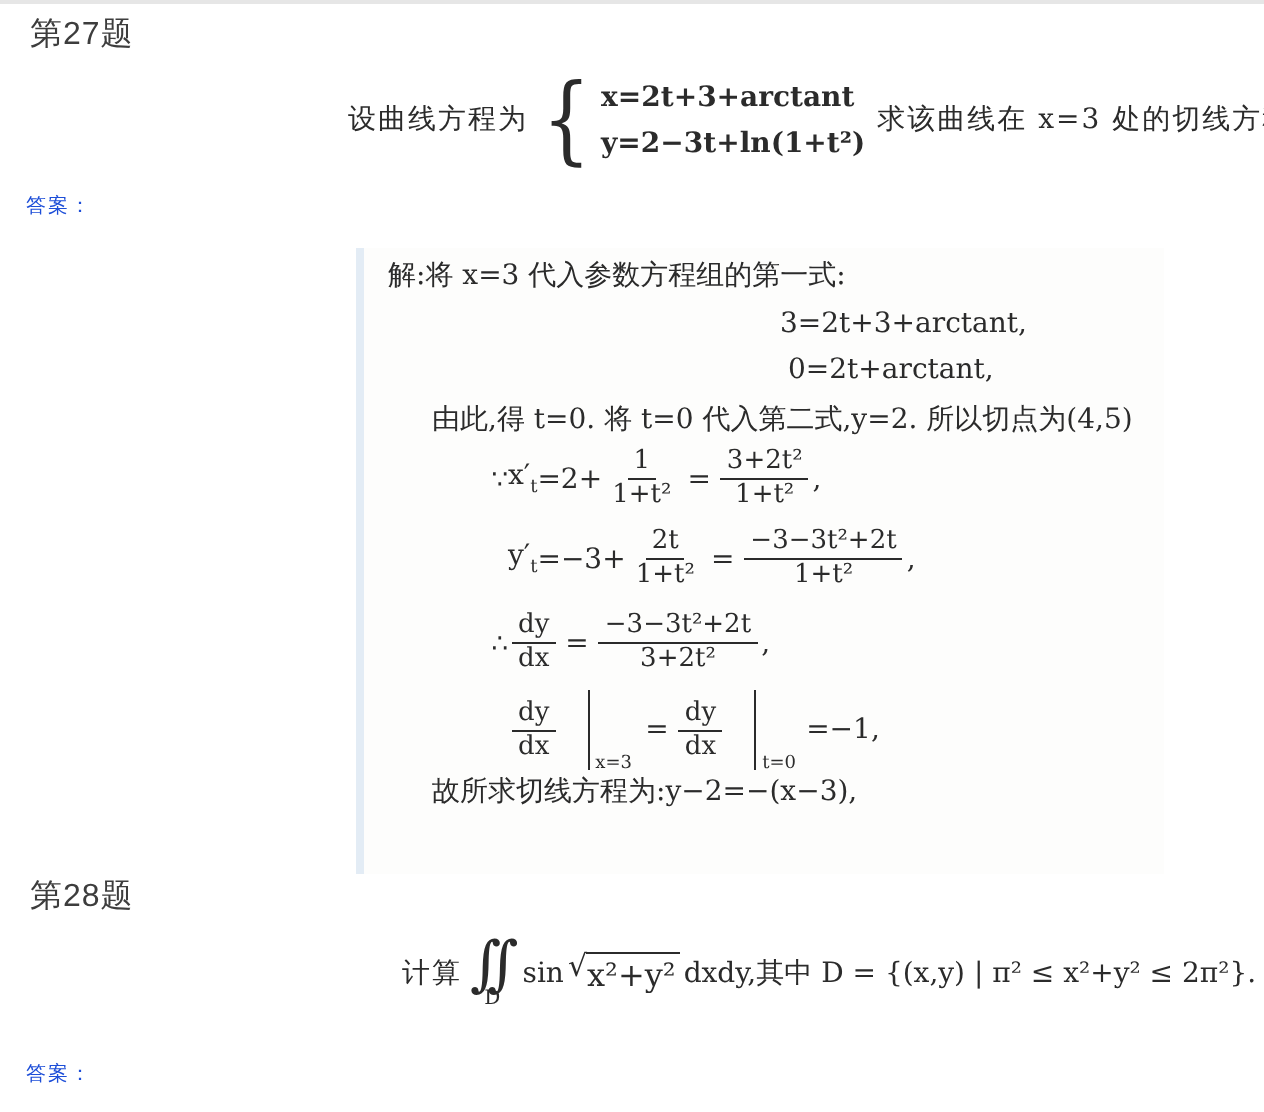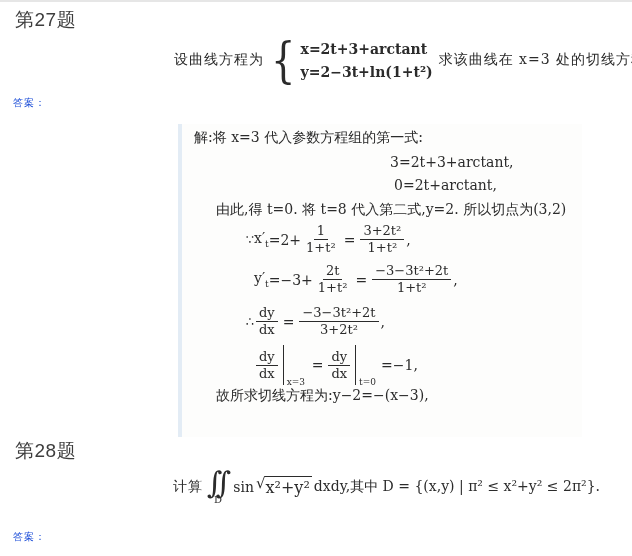--- a/index.html
+++ b/index.html
@@ -10,21 +10,21 @@
     font-family: "Liberation Sans", "DejaVu Sans", sans-serif;
     color: #3f3f3f;
     overflow: hidden;
   }
   .top-divider {
     position: absolute; top: 0; left: 0; width: 632px; height: 2px;
     background: #e6e6e6;
   }
   .q-label {
     position: absolute; left: 15px;
-    font-size: 19px; color: #3d3d3d; letter-spacing: 0.5px; text-align: center;
+    font-size: 16px; color: #3d3d3d; letter-spacing: 0.5px; text-align: center;
   }
   .ans-label {
     position: absolute; left: 13px;
     font-size: 10px; color: #1d4ed8; letter-spacing: 1px; text-align: right;
   }
   
   .scan {
     font-family: "DejaVu Serif", "Liberation Serif", serif;
     color: #2b2b2b;
   }
@@ -54,32 +54,32 @@
   .frac {
     display: inline-flex; flex-direction: column; align-items: center;
     vertical-align: middle; margin: 0 2px; font-size: 13px; line-height: 16px;
   }
   .frac .num { padding: 0 3px; border-bottom: 1px solid #2b2b2b; }
   .frac .den { padding: 0 3px; }
   .mid { margin: 0 3px; }
   .evalbar {
     display: inline-block; position: relative;
     border-left: 1.5px solid #2b2b2b; height: 40px; width: 26px;
-    margin-left: 3px; vertical-align: middle;
+    margin-left: 14px; vertical-align: middle;
   }
   .evalbar .evalsub {
     position: absolute; left: 3px; bottom: -2px; font-size: 9px; color: #2b2b2b;
   }
   sub { font-size: 9px; }
   
   .prob28 {
     position: absolute; left: 173px; top: 468px;
     display: flex; align-items: center; font-size: 14px; white-space: nowrap;
   }
-  .prob28 .cn { letter-spacing: 1px; }
+  .prob28 .cn { letter-spacing: 1px; margin-left: 28px; }
   .dint {
     display: inline-flex; flex-direction: column; align-items: center;
     margin: 0 2px 0 4px;
   }
   .dint-glyph {
     font-size: 30px; line-height: 30px; letter-spacing: -7px; padding-right: 7px;
   }
   .dint-sub { font-size: 10px; margin-top: -4px; margin-left: -2px; }
   .sqrt { display: inline-flex; align-items: flex-start; margin: 0 2px; }
   .sqrt-sym { font-size: 15px; line-height: 15px; }
@@ -108,21 +108,21 @@
 <div class="ans-label" style="top:96px">答案：</div>
 
 <div class="sol27 scan">
 
   <div class="sol-line" style="left:12px; top:5px">解:将 x=3 代入参数方程组的第一式:</div>
 
   <div class="sol-line" style="left:208px; top:30px">3=2t+3+arctant,</div>
 
   <div class="sol-line" style="left:212px; top:53px">0=2t+arctant,</div>
 
-  <div class="sol-line" style="left:34px; top:77px">由此,得 t=0. 将 t=8 代入第二式,y=2. 所以切点为(3,2)</div>
+  <div class="sol-line" style="left:34px; top:77px">由此,得 t=0. 将 t=0 代入第二式,y=2. 所以切点为(4,5)</div>
 
   <div class="sol-line mline" style="left:42px; top:99px">
     <span class="mark">∵</span>
     <span><span>x′</span><sub>t</sub></span>
     <span>=2+</span>
     <span class="frac">
       <span class="num">1</span>
       <span class="den">1+t²</span>
     </span>
     <span class="mid">=</span>

